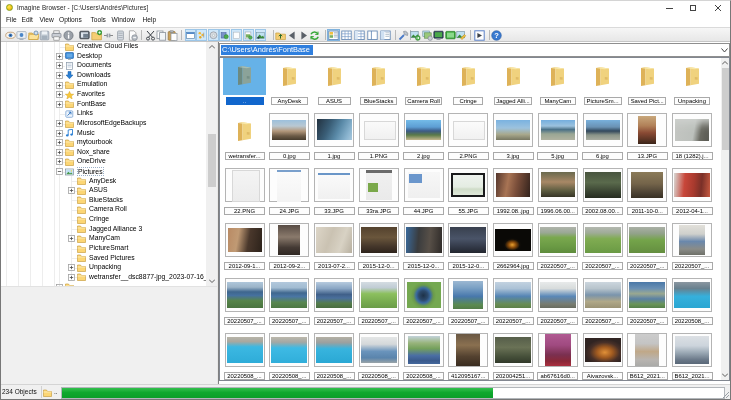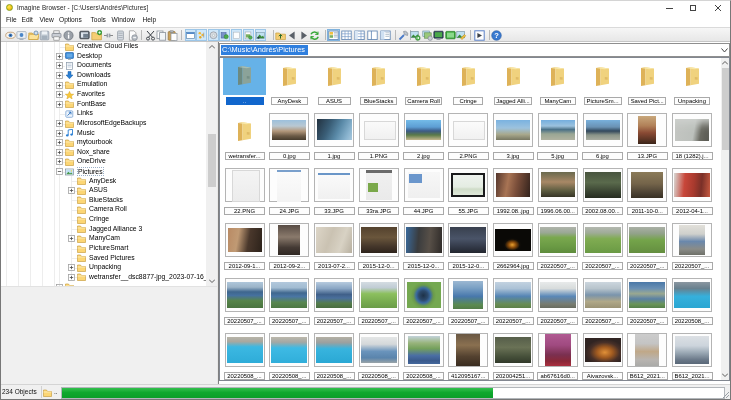--- a/index.html
+++ b/index.html
@@ -620,21 +620,21 @@
     </svg>
     <svg style="position:absolute;left:208px;top:237px" width="6" height="4">
       <path d="M0 0.5 L3 3.5 L6 0.5" stroke="#5a5a5a" fill="none" stroke-width="1"></path>
     </svg>
     <div style="position:absolute;left:206.5px;top:92px;width:8px;height:53px;background:#cdcdcd"></div>
   </div>
 <div style="position:absolute;left:1px;top:286px;width:216px;height:98px;background:#f0f0f0;border-top:1px solid #e2e2e2;box-sizing:border-box"></div>
 <div style="position:absolute;left:217px;top:42px;width:2px;height:342px;background:#e8e8e8;border-right:1px solid #808080;box-sizing:border-box"></div>
 <div style="position:absolute;left:219px;top:43px;width:512px;height:341px"></div>
 <div style="position:absolute;left:219px;top:43px;width:511px;height:14px;background:#fff;border:1px solid #8f8f8f;box-sizing:border-box"></div>
-<div style="position:absolute;left:221px;top:44.5px;height:10px;background:#2f7fde;color:#fff;font:7.4px 'Liberation Sans',sans-serif;line-height:10px;padding:0 3px 0 1px">C:\Music\Andrés\Pictures</div>
+<div style="position:absolute;left:221px;top:44.5px;height:10px;background:#2f7fde;color:#fff;font:7.4px 'Liberation Sans',sans-serif;line-height:10px;padding:0 3px 0 1px">C:\Users\Andrés\FontBase</div>
 <svg style="position:absolute;left:721px;top:48px" width="7" height="5">
     <path d="M0.5 0.5 L3.5 4 L6.5 0.5" stroke="#444" fill="none" stroke-width="1"></path>
   </svg>
 <div style="position:absolute;left:219px;top:57px;width:511px;height:324px;background:#fff;border:1px solid #828790;box-sizing:border-box"></div>
 <div style="position:absolute;left:721px;top:58px;width:8px;height:322px;background:#f0f0f0"></div>
 <svg style="position:absolute;left:722px;top:61px" width="6" height="4">
     <path d="M0 3.5 L3 0.5 L6 3.5" stroke="#5a5a5a" fill="none" stroke-width="1"></path>
   </svg>
 <svg style="position:absolute;left:722px;top:373px" width="6" height="4">
     <path d="M0 0.5 L3 3.5 L6 0.5" stroke="#5a5a5a" fill="none" stroke-width="1"></path>

